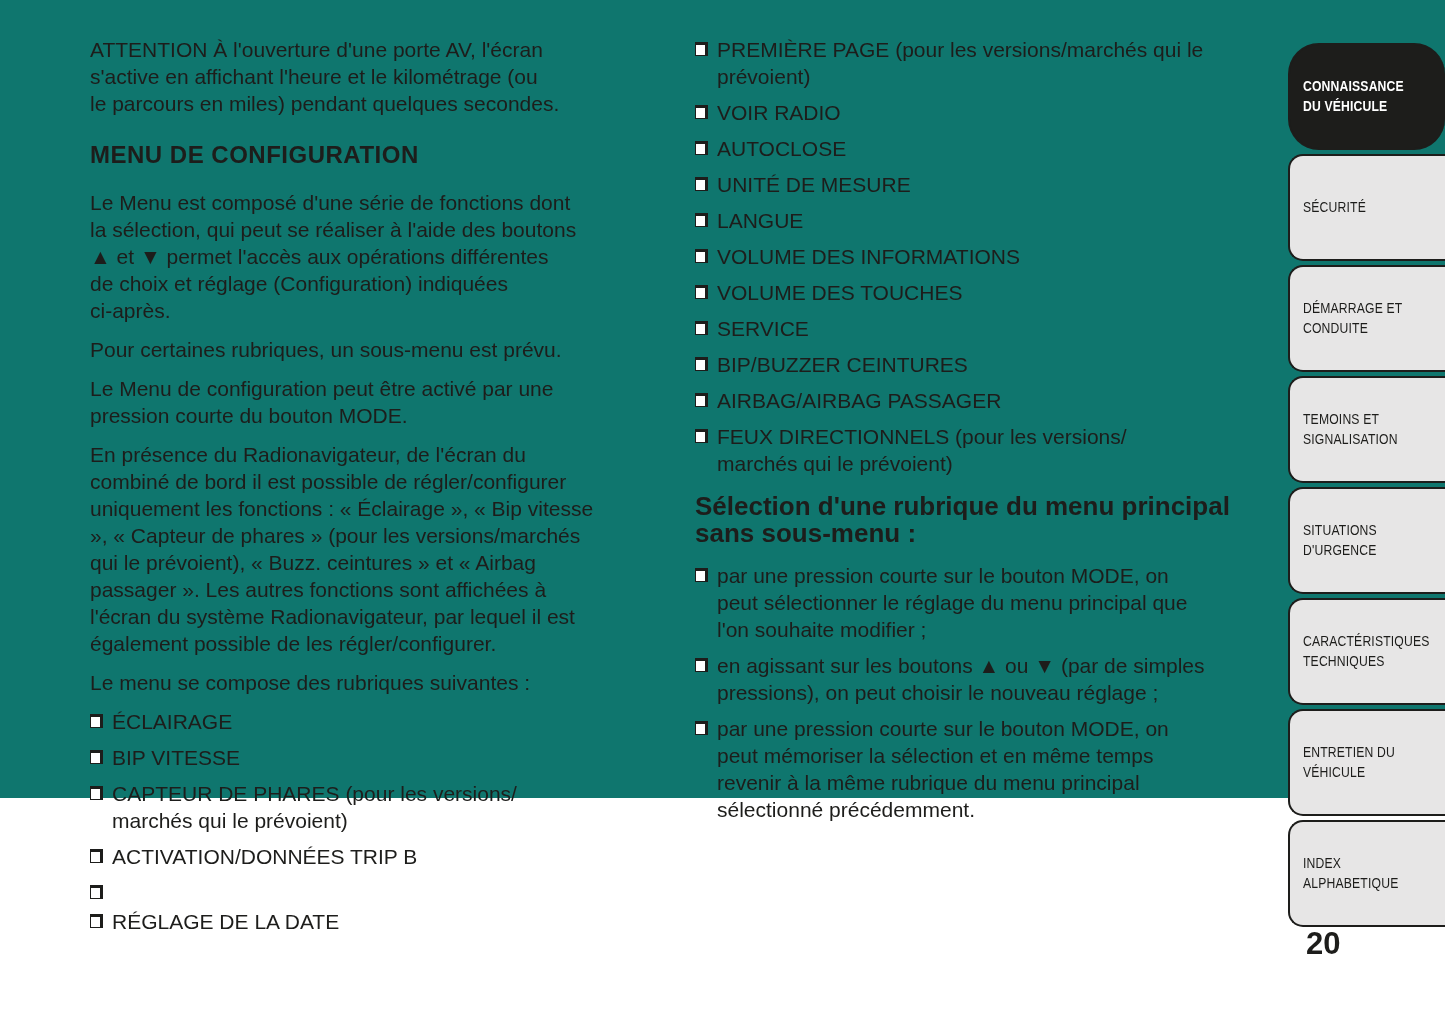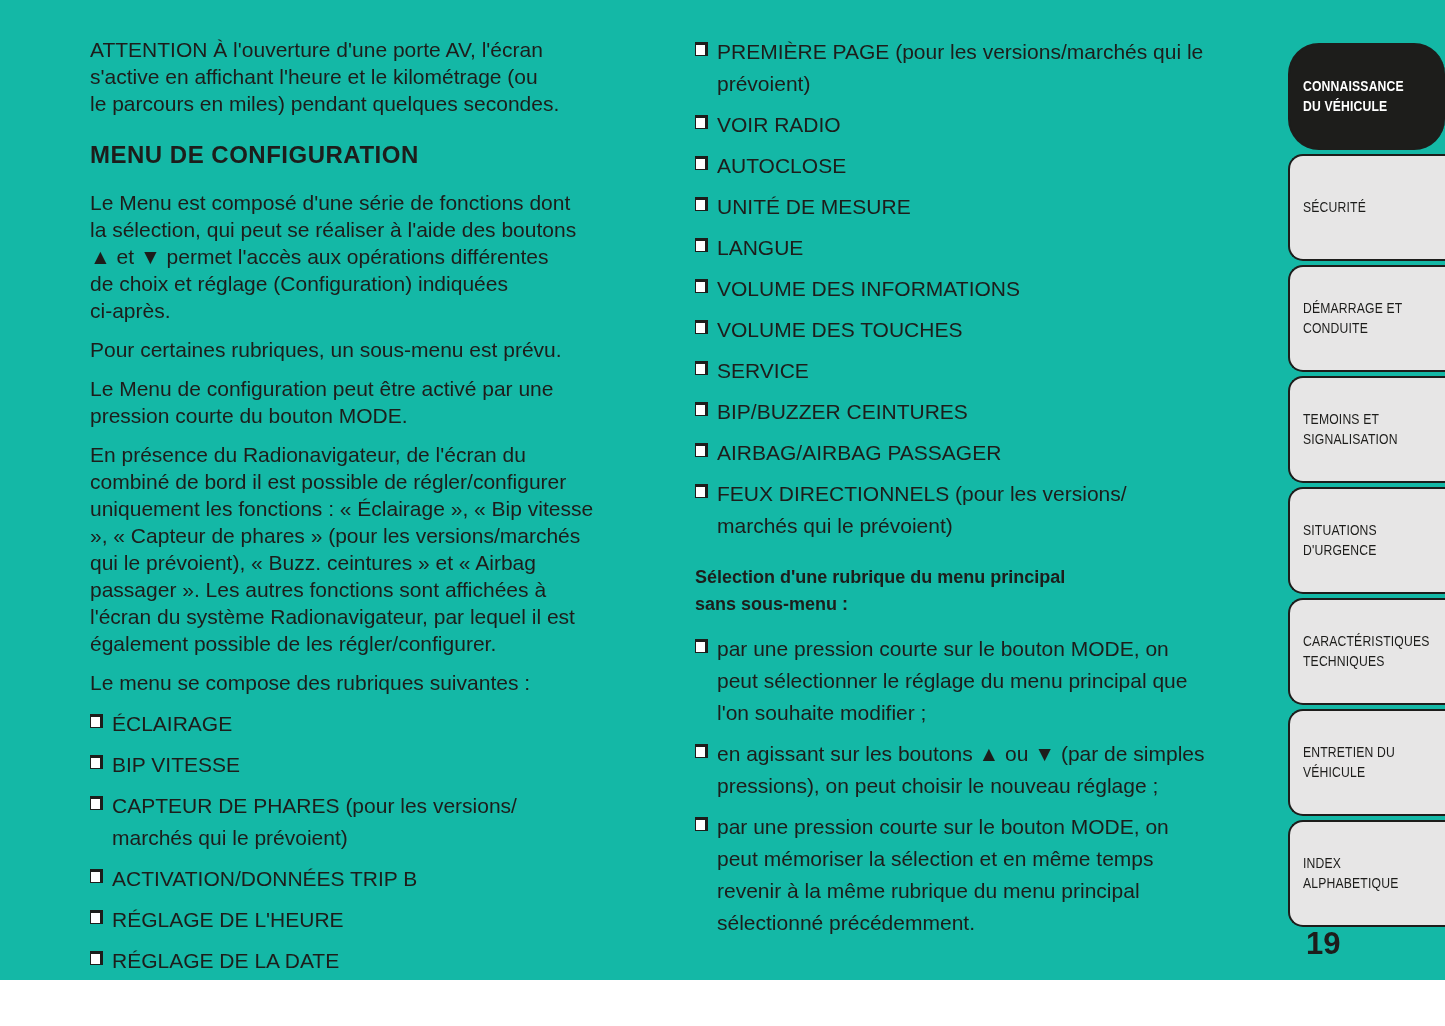--- a/index.html
+++ b/index.html
@@ -3,21 +3,21 @@
 <meta charset="utf-8">
 <style>
   html, body { margin: 0; padding: 0; }
   body {
     width: 1445px; height: 1026px;
     background: #ffffff;
     font-family: "Liberation Sans", sans-serif;
     color: #1d1d1b;
     overflow: hidden;
   }
-  .page { position: relative; width: 1445px; height: 980px; background: #14b8a6; }
+  .page { position: relative; width: 1445px; height: 798px; background: #0f766e; }
 
   
   .col { position: absolute; top: 36px; }
   .col-left  { left: 90px;  width: 585px; }
   .col-right { left: 695px; width: 585px; }
 
   .body-text {
     font-size: 21px;
     line-height: 27px;
     margin: 0 0 12px 0;
@@ -26,35 +26,35 @@
   .intro { margin-bottom: 24px; }
 
   .heading {
     font-size: 24px;
     font-weight: bold;
     letter-spacing: 0.5px;
     margin: 0 0 20px 0;
     line-height: 28px;
   }
   .subheading {
-    font-size: 18px;
+    font-size: 26px;
     font-weight: bold;
     line-height: 27px;
-    margin: 22px 0 15px 0;
+    margin: 16px 0 15px 0;
     white-space: pre-line;
   }
 
   
   .menu-list { margin: 0; }
   .menu-item {
     display: flex;
     align-items: flex-start;
     margin: 0 0 9px 0;
     font-size: 21px;
-    line-height: 32px;
+    line-height: 27px;
   }
   .box-icon {
     flex: 0 0 auto;
     width: 9px; height: 10px;
     border-style: solid;
     border-color: #1d1d1b;
     border-width: 3px 3px 1px 1px;   
     margin: 6px 9px 0 0;
     background: #fff;
   }
@@ -157,21 +157,20 @@
 marchés qui le prévoient)</span>
         </div>
 
         <div class="menu-item">
           <span class="box-icon"></span>
           <span class="item-text">ACTIVATION/DONNÉES TRIP B</span>
         </div>
 
         <div class="menu-item">
           <span class="box-icon"></span>
-          <span class="item-text">RÉGLAGE DE L'HEURE</span>
         </div>
 
         <div class="menu-item">
           <span class="box-icon"></span>
           <span class="item-text">RÉGLAGE DE LA DATE</span>
         </div>
       </div>
   </div>
 
   <div class="col col-right">
@@ -292,14 +291,14 @@
 
       <div class="tab">
         <span class="tab-label">ENTRETIEN DU VÉHICULE</span>
       </div>
 
       <div class="tab">
         <span class="tab-label">INDEX ALPHABETIQUE</span>
       </div>
     </div>
 
-  <div class="page-number">19</div>
+  <div class="page-number">20</div>
 </div>
 
 </body></html>

